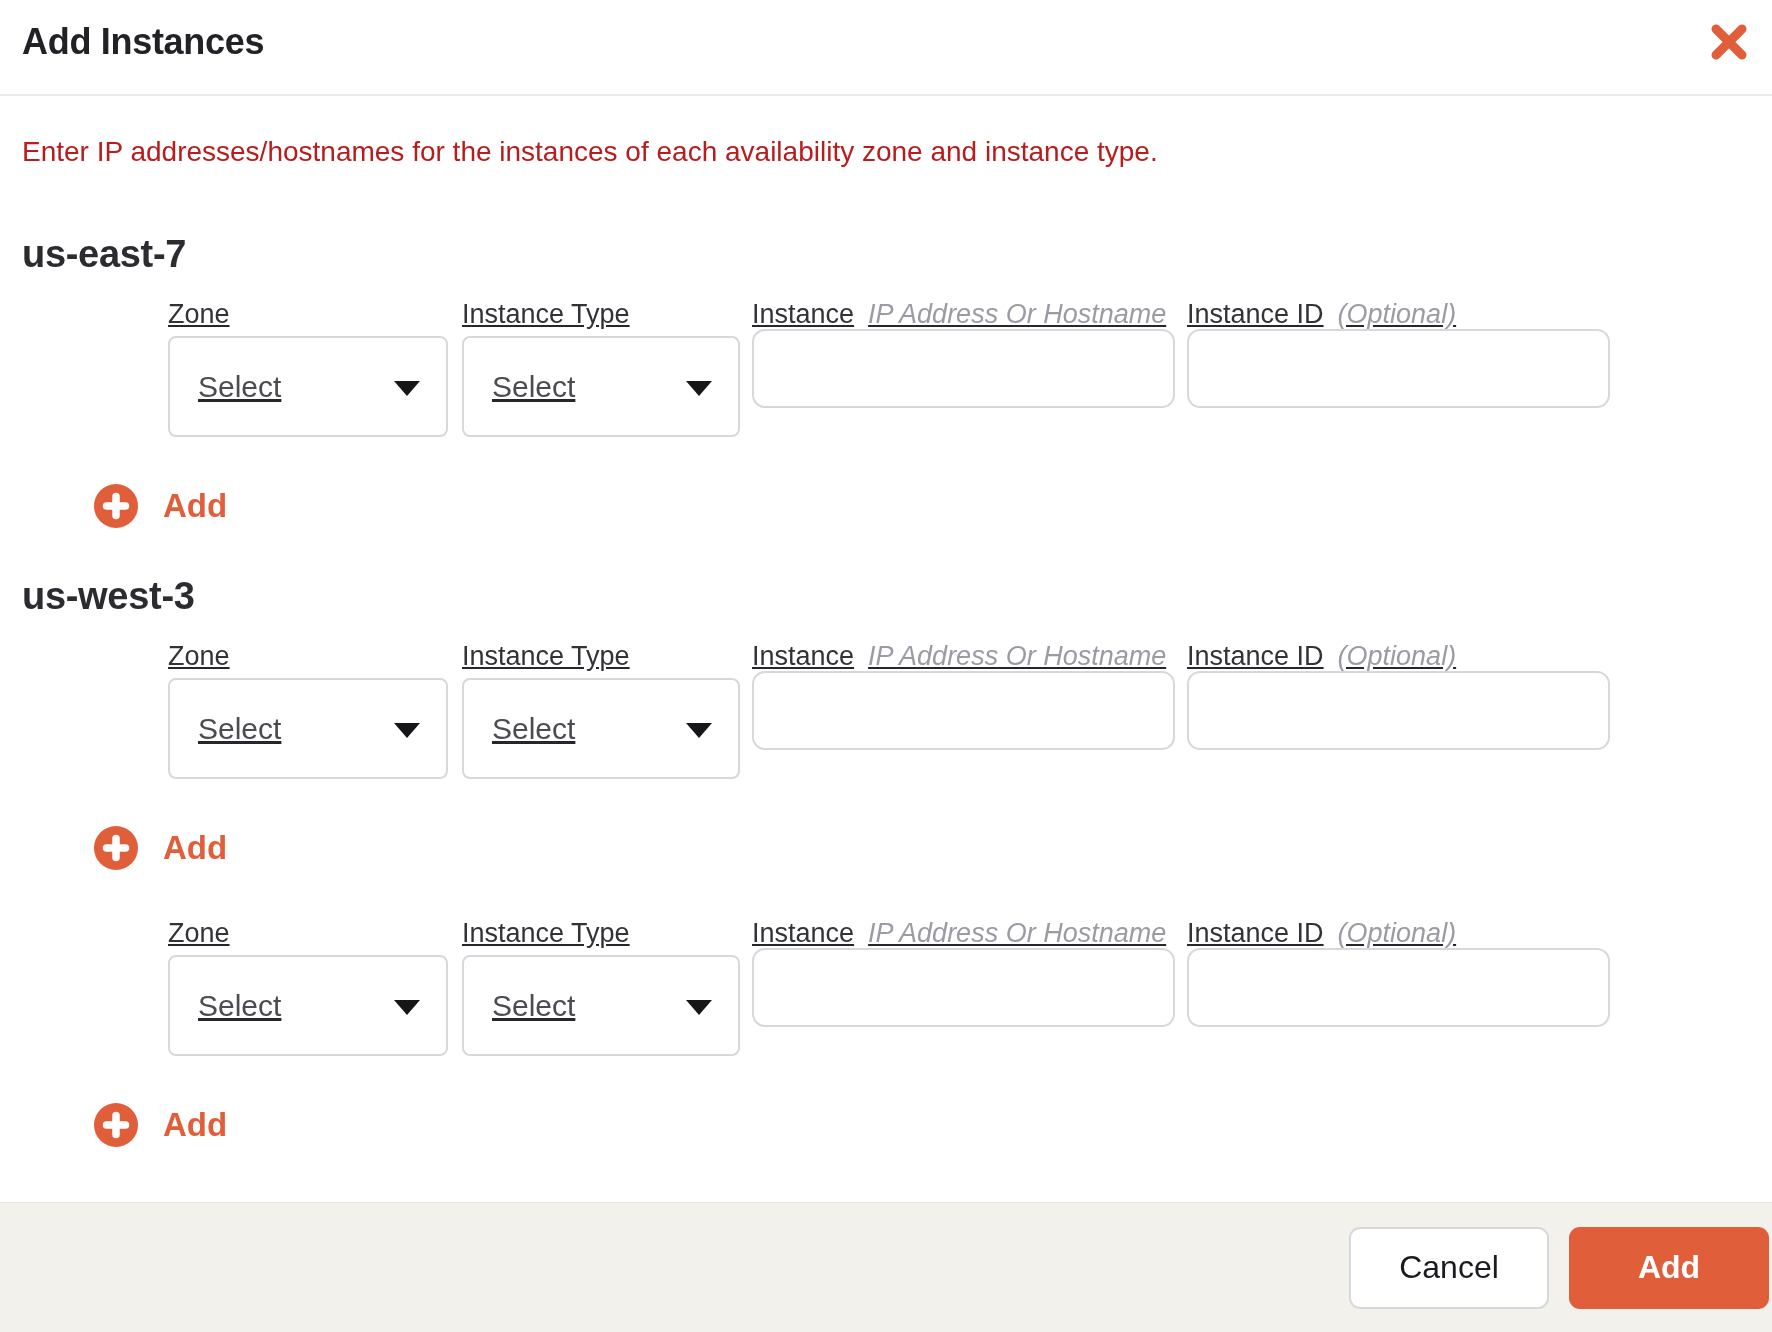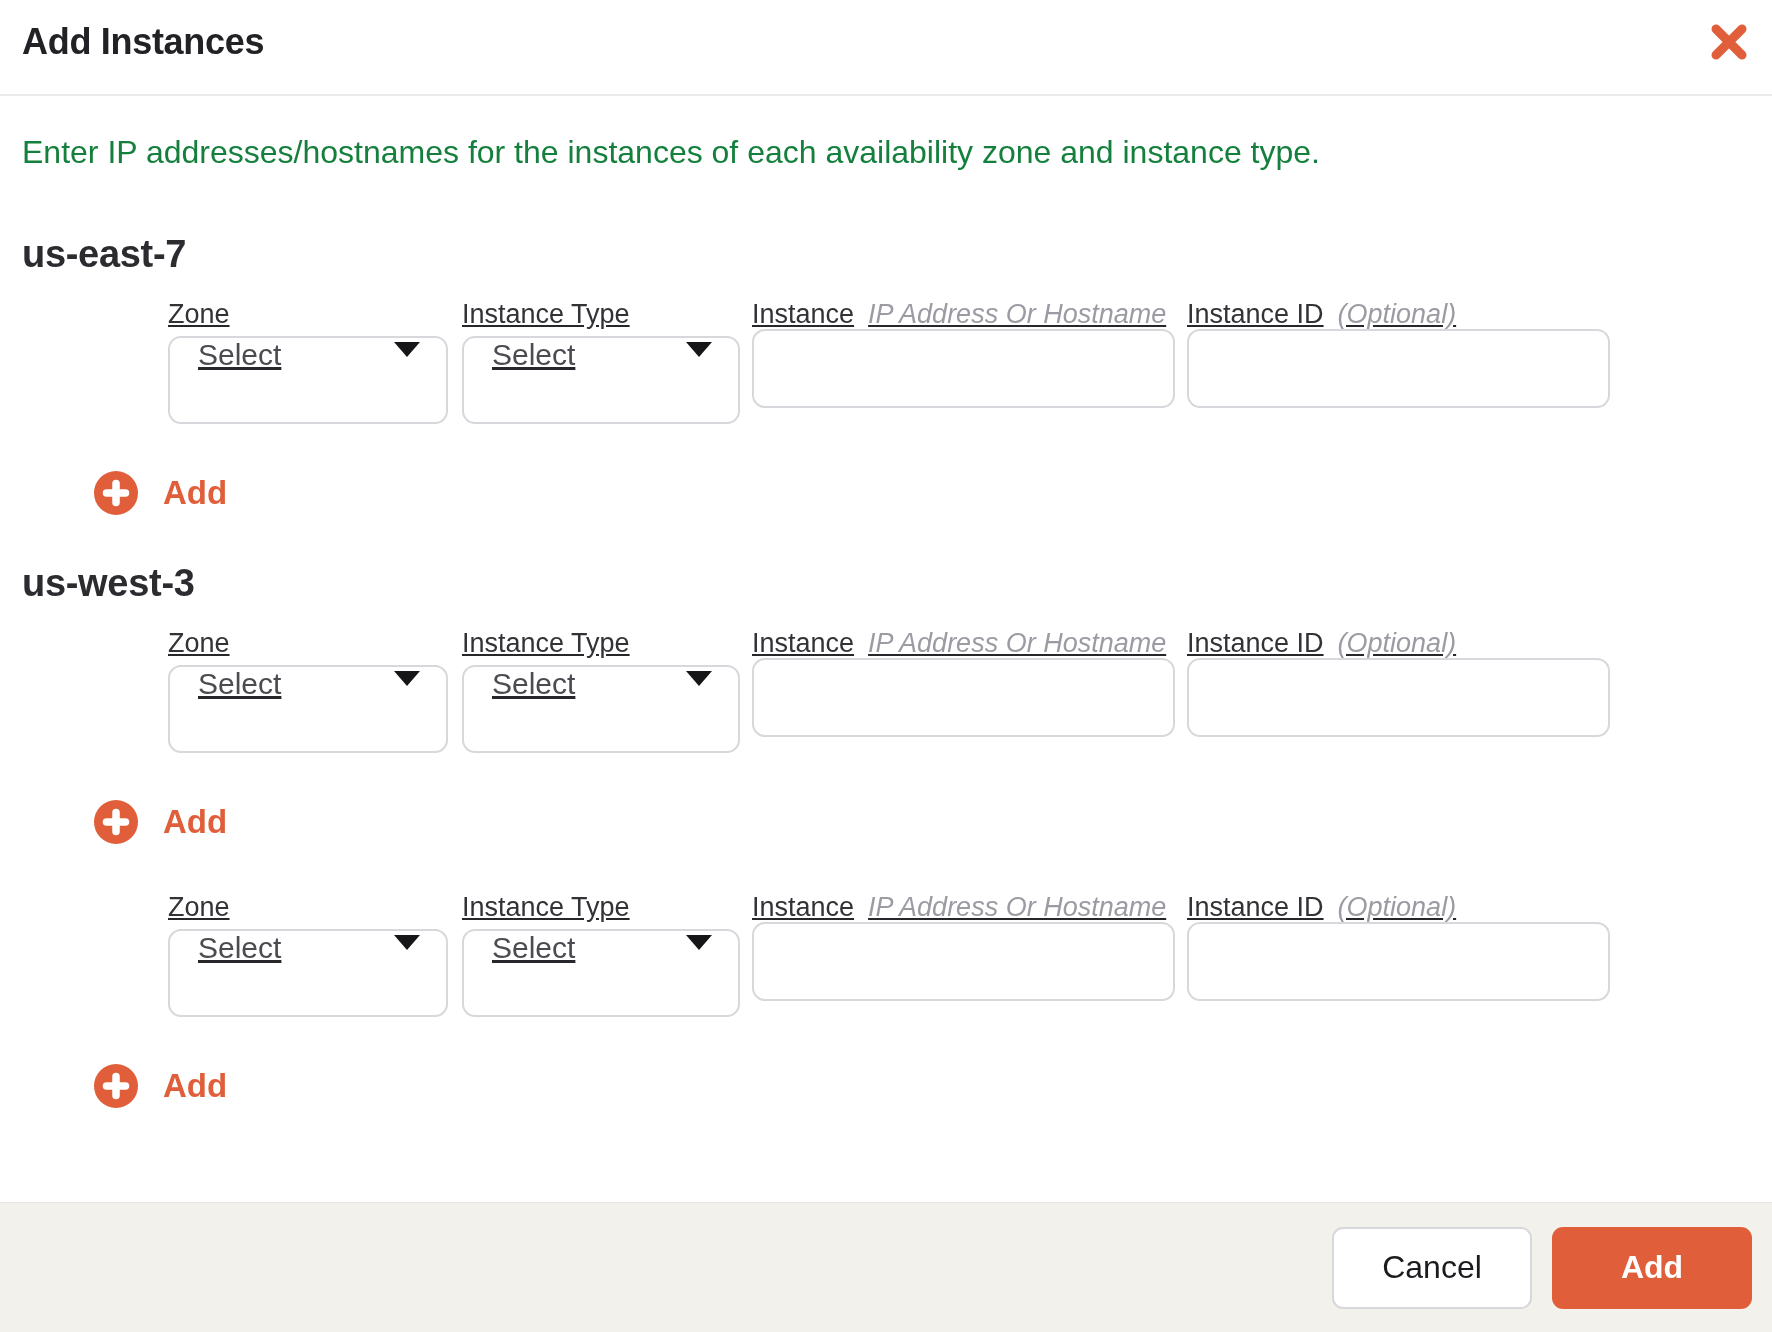--- a/index.html
+++ b/index.html
@@ -26,40 +26,40 @@
     gap:23px;
   }
   .modal-title{margin:0;font-size:36px;line-height:44px;font-weight:700;color:#222226;letter-spacing:-0.3px;}
   .close-btn{
     background:none;border:none;padding:0;margin:4px 0 0 0;cursor:pointer;
     color:var(--accent);display:flex;align-items:center;justify-content:center;
   }
 
   
   .modal-body{flex:1 1 auto;padding:0 22px;overflow:hidden;}
-  .modal-desc{margin:36px 0 60px 0;font-size:32px;line-height:40px;color:#15803d;}
+  .modal-desc{margin:36px 0 60px 0;font-size:28px;line-height:40px;color:#b91c1c;}
 
   .zone-section{margin:0 0 46px 0;}
   .zone-section h2{margin:0 0 21px 0;font-size:38px;line-height:44px;font-weight:700;color:#2B2B30;letter-spacing:-0.3px;}
 
   .fields-row{display:flex;align-items:flex-start;margin-left:146px;text-decoration:underline;}
   .field{display:flex;flex-direction:column;}
   .f-zone{width:280px;}
   .f-type{width:278px;margin-left:14px;}
   .f-inst{width:423px;margin-left:12px;}
   .f-instid{width:423px;margin-left:12px;}
 
   .label-row{display:flex;align-items:baseline;gap:14px;font-size:27px;line-height:34px;}
   .label{color:#323237;white-space:nowrap;}
   .hint{font-style:italic;color:var(--text-muted);white-space:nowrap;}
 
   .select{
-    margin-top:5px;height:88px;width:100%;
-    border:2px solid var(--border);border-radius:13px;background:#fff;
-    display:flex;align-items:flex-start;justify-content:space-between;
+    margin-top:5px;height:101px;width:100%;
+    border:2px solid var(--border);border-radius:8px;background:#fff;
+    display:flex;align-items:center;justify-content:space-between;
     padding:0 26px 0 28px;cursor:pointer;
   }
   .select-value{font-size:30px;color:#4B4B51;}
   .caret{
     width:0;height:0;margin-top:4px;
     border-left:13px solid transparent;border-right:13px solid transparent;
     border-top:15px solid #161619;
   }
 
   .text-input{
@@ -74,21 +74,21 @@
     margin:47px 0 0 72px;padding:0;background:none;border:none;cursor:pointer;
   }
   .plus{display:flex;color:var(--accent);}
   .add-text{font-size:33px;font-weight:700;color:var(--accent);line-height:44px;}
 
   
   .modal-footer{
     flex:0 0 auto;margin-top:auto;height:130px;
     background:var(--footer-bg);border-top:1px solid #E6E5DF;
     display:flex;align-items:center;justify-content:flex-end;
-    gap:20px;padding-right:20px;
+    gap:20px;padding-right:3px;
   }
   .btn{
     height:82px;min-width:200px;border-radius:11px;
     font-size:32px;font-family:"Liberation Sans", sans-serif;
     display:flex;align-items:center;justify-content:center;cursor:pointer;
     padding:0 30px;
   }
   .btn-cancel{background:#ffffff;border:2px solid var(--border);color:#1B1B1F;font-weight:400;}
   .btn-add{background:var(--accent);border:none;color:#ffffff;font-weight:700;}
 </style>

